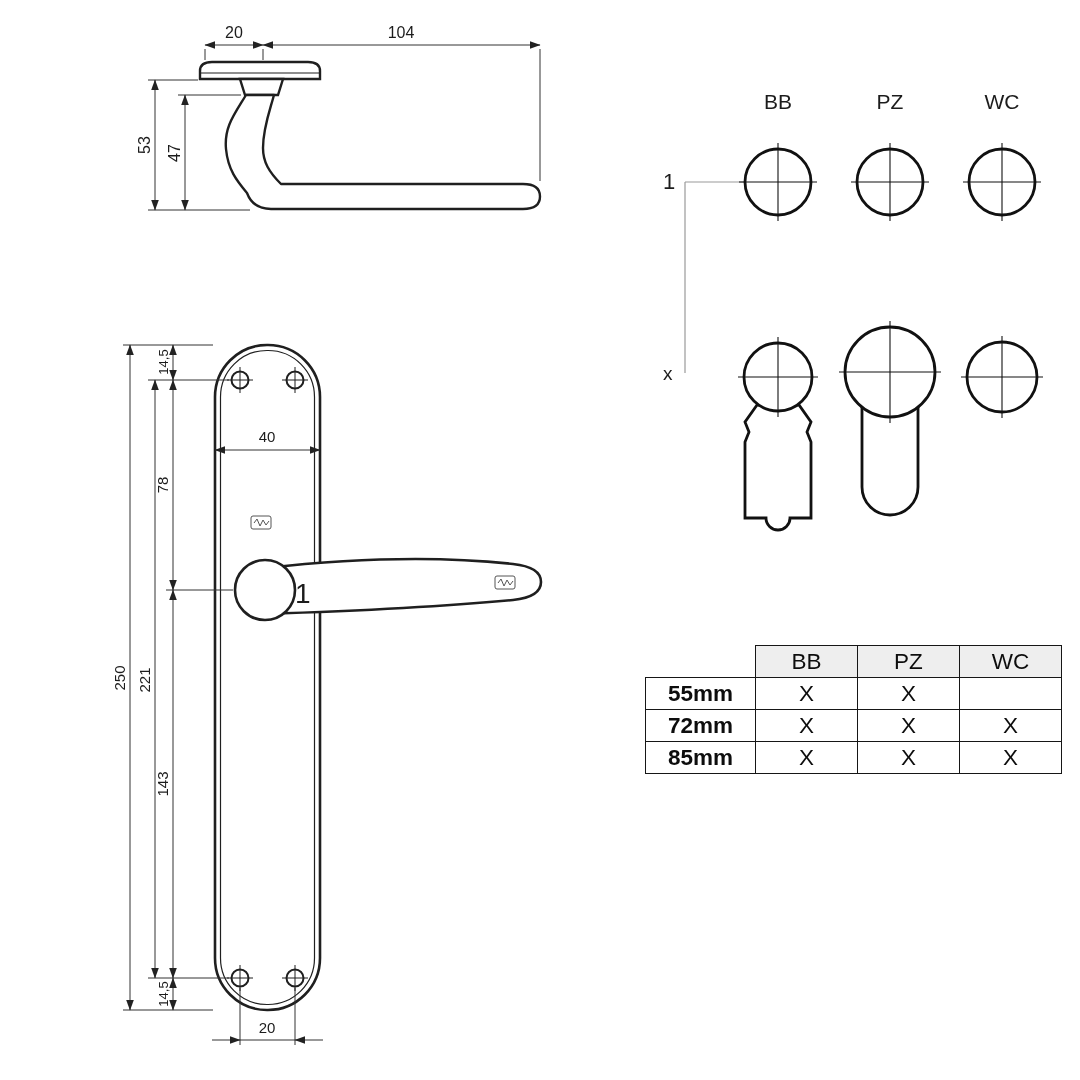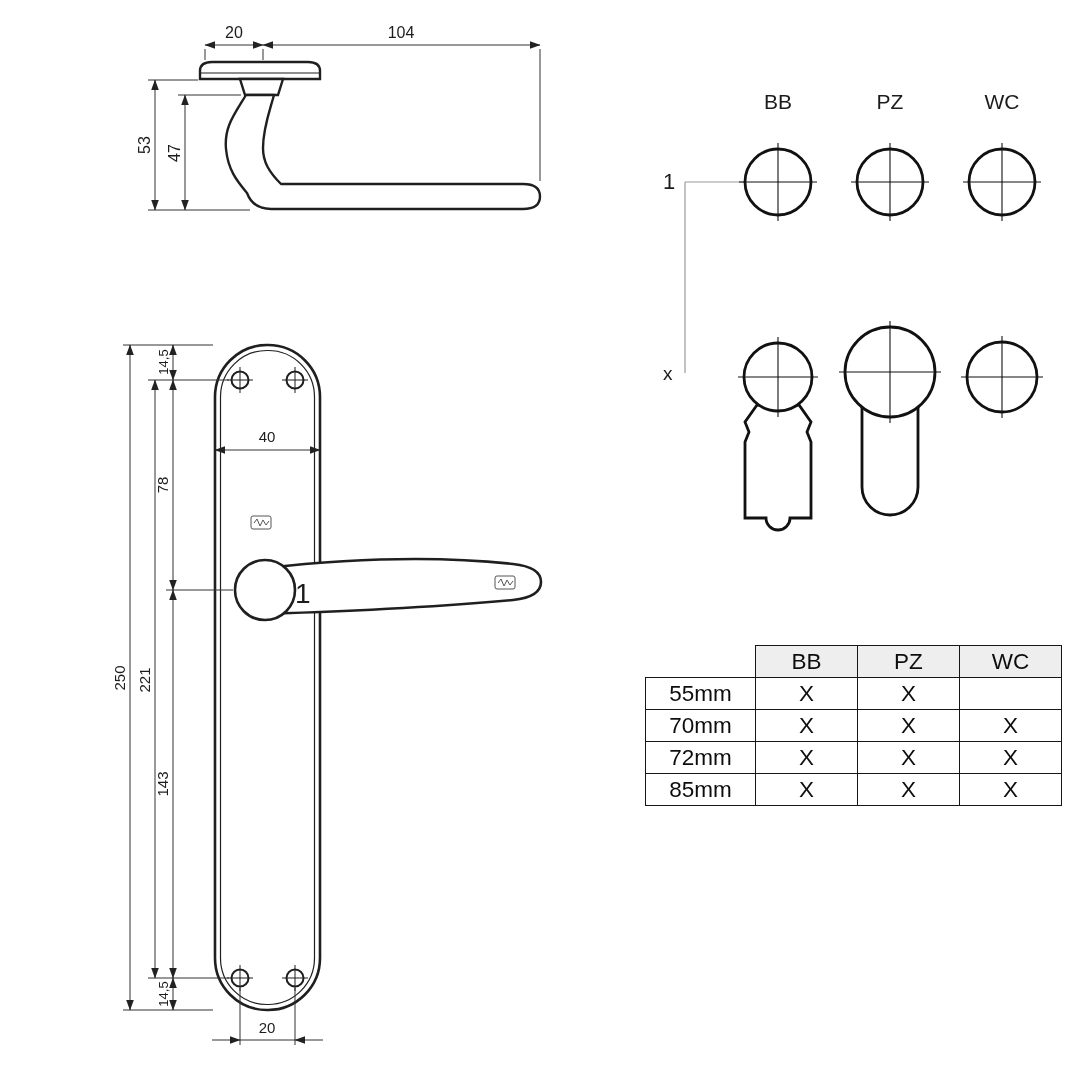--- a/index.html
+++ b/index.html
@@ -7,21 +7,21 @@
               font-family:"Liberation Sans", sans-serif; position:relative; }
   .abs { position:absolute; }
   svg text { font-family:"Liberation Sans", sans-serif; fill:#1c1c1c; }
 
   .size-table { position:absolute; left:645px; top:645px; border-collapse:collapse;
                 font-family:"Liberation Sans", sans-serif; }
   .size-table th, .size-table td {
       border:1.6px solid #161616; width:102px; height:32px;
       text-align:center; vertical-align:middle;
       font-size:22.5px; font-weight:400; color:#0d0d0d; padding:0 6px; }
-  .size-table th:first-child, .size-table td:first-child { width:110px; }
+  .size-table th:first-child, .size-table td:first-child { width:110px;font-weight:bold; }
   .size-table th { background:#eeeeee; }
   .size-table th.corner { background:#ffffff;
       border-top:1.6px solid transparent; border-left:1.6px solid transparent; }
 </style>
 </head>
 <body>
 
 <svg class="abs" style="left:110px; top:15px" width="450" height="215" viewBox="0 0 450 215">
   <defs>
     <marker id="arrS" viewBox="0 0 10 10" refX="9.5" refY="5" markerWidth="11" markerHeight="11" orient="auto-start-reverse">
@@ -197,26 +197,20 @@
       <th>PZ</th>
       <th>WC</th>
     </tr>
     <tr>
       <td>55mm</td>
       <td>X</td>
       <td>X</td>
       <td></td>
     </tr>
     <tr>
-      <td>70mm</td>
-      <td>X</td>
-      <td>X</td>
-      <td>X</td>
-    </tr>
-    <tr>
       <td>72mm</td>
       <td>X</td>
       <td>X</td>
       <td>X</td>
     </tr>
     <tr>
       <td>85mm</td>
       <td>X</td>
       <td>X</td>
       <td>X</td>

